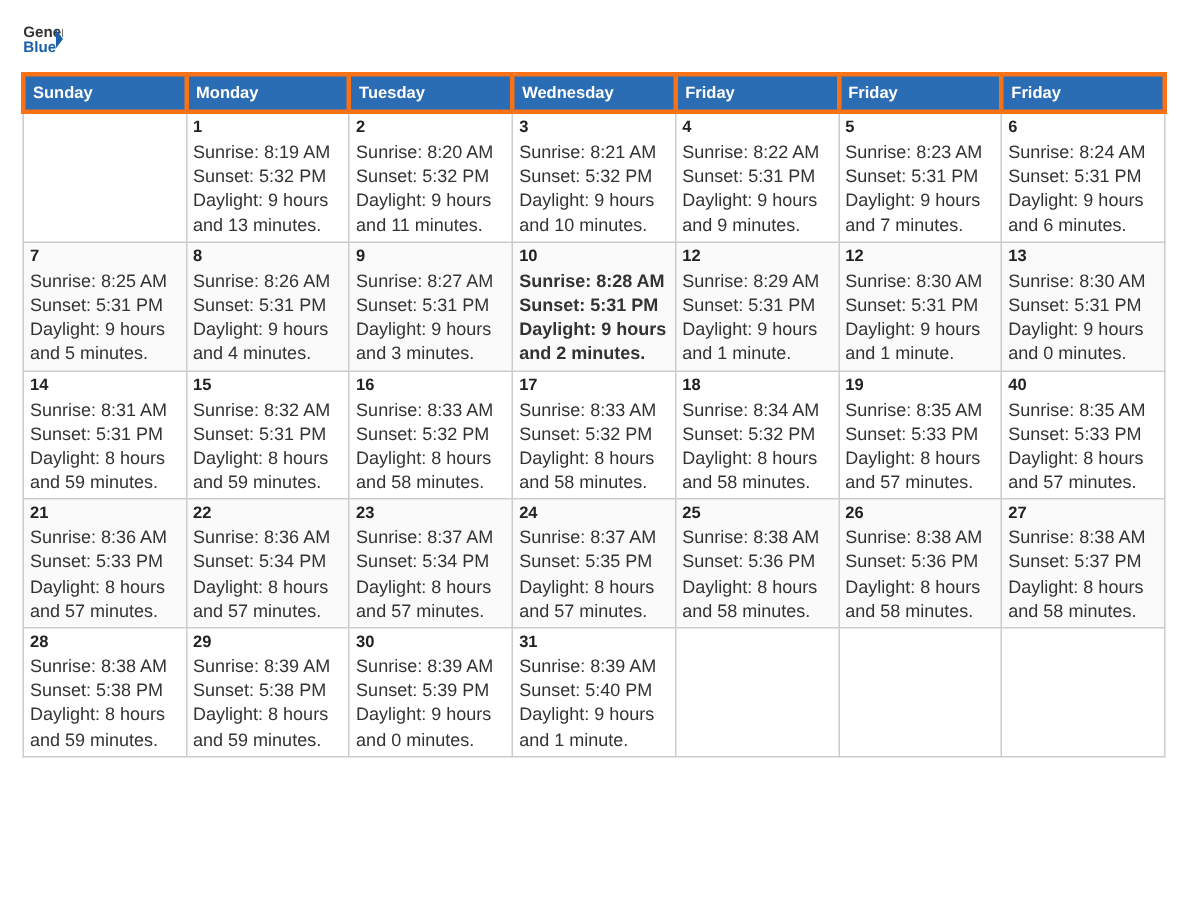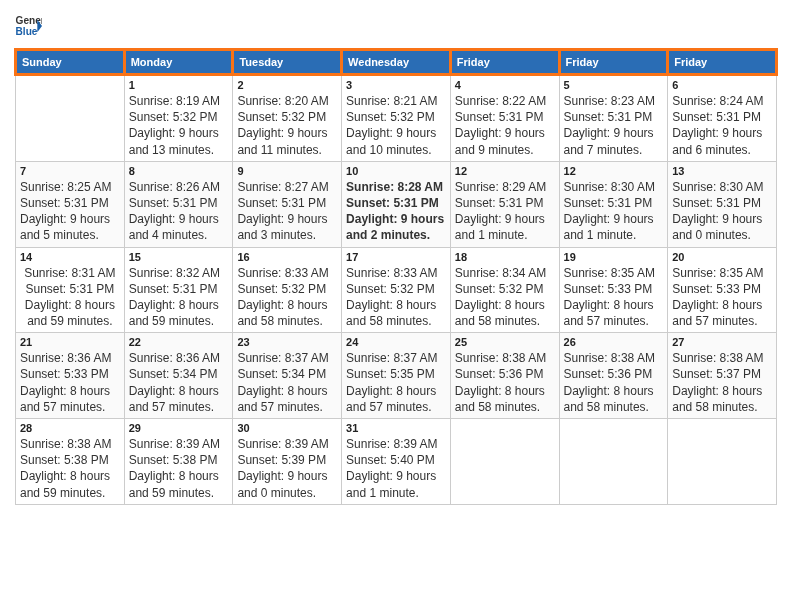--- a/index.html
+++ b/index.html
@@ -207,21 +207,21 @@
             <span class="day-num">13</span>
             <div class="day-info" style="white-space: pre-line;">Sunrise: 8:30 AM
 Sunset: 5:31 PM
 Daylight: 9 hours
 and 0 minutes.</div>
           </td>
         </tr>
         <tr>
           <td>
             <span class="day-num">14</span>
-            <div class="day-info" style="white-space: pre-line; text-align: center;">Sunrise: 8:31 AM
+            <div class="day-info" style="white-space: pre-line;">Sunrise: 8:31 AM
 Sunset: 5:31 PM
 Daylight: 8 hours
 and 59 minutes.</div>
           </td>
           <td>
             <span class="day-num">15</span>
             <div class="day-info" style="white-space: pre-line;">Sunrise: 8:32 AM
 Sunset: 5:31 PM
 Daylight: 8 hours
 and 59 minutes.</div>
@@ -248,21 +248,21 @@
 and 58 minutes.</div>
           </td>
           <td>
             <span class="day-num">19</span>
             <div class="day-info" style="white-space: pre-line;">Sunrise: 8:35 AM
 Sunset: 5:33 PM
 Daylight: 8 hours
 and 57 minutes.</div>
           </td>
           <td>
-            <span class="day-num">20</span>
+            <span class="day-num">40</span>
             <div class="day-info" style="white-space: pre-line;">Sunrise: 8:35 AM
 Sunset: 5:33 PM
 Daylight: 8 hours
 and 57 minutes.</div>
           </td>
         </tr>
         <tr>
           <td>
             <span class="day-num">21</span>
             <div class="day-info" style="white-space: pre-line;">Sunrise: 8:36 AM

